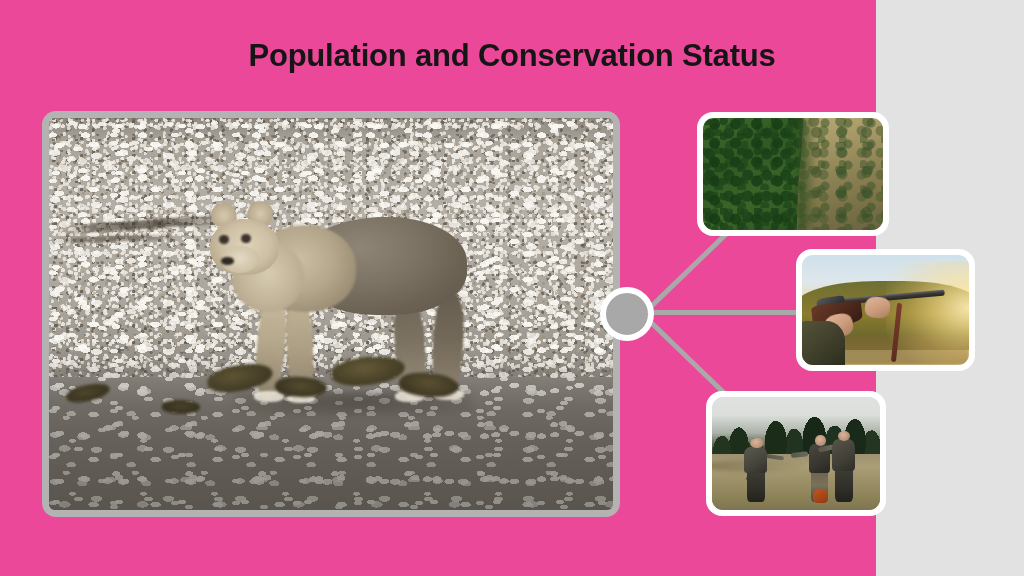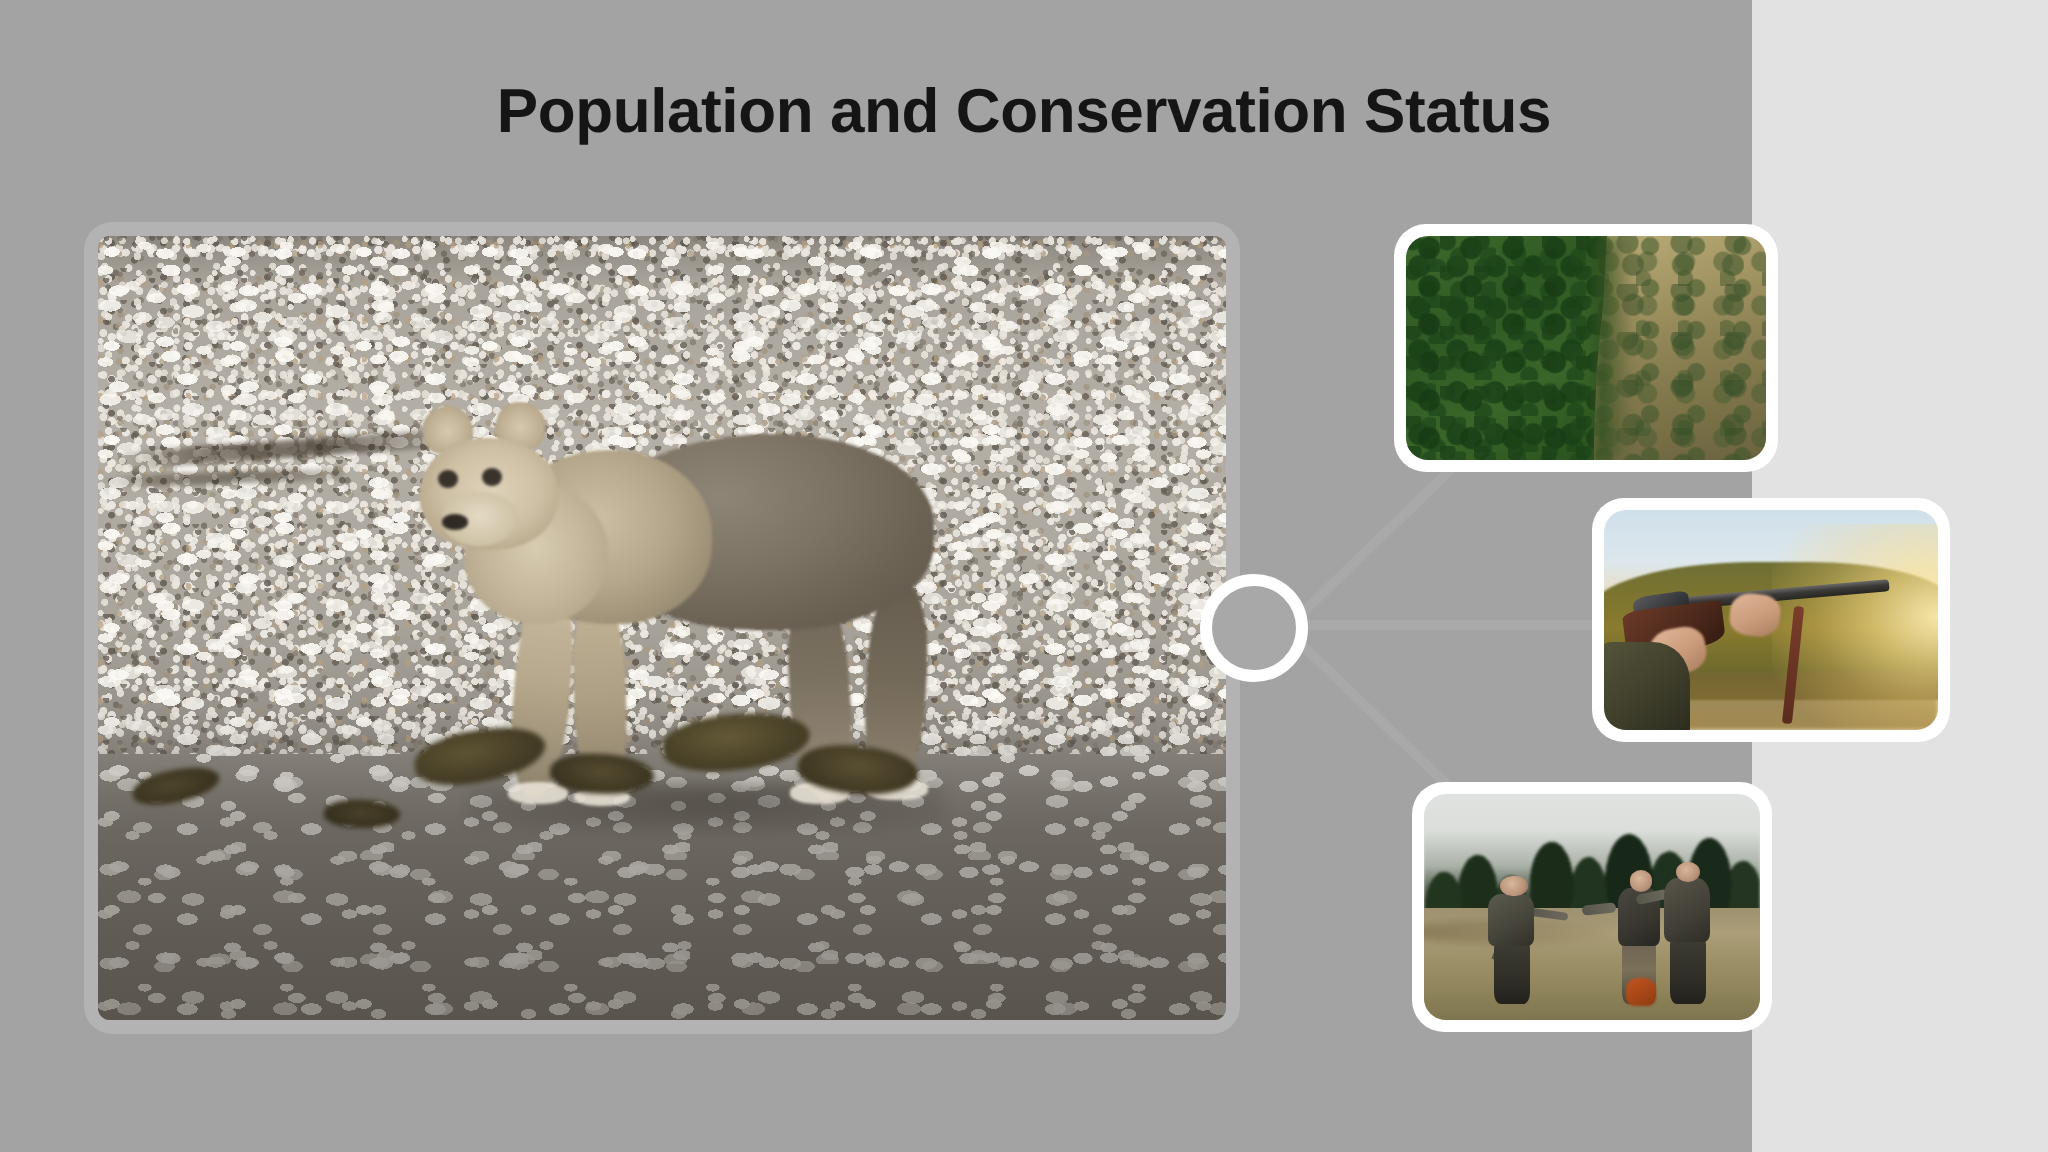--- a/index.html
+++ b/index.html
@@ -11,21 +11,21 @@
     width: 1024px;
     height: 576px;
     background: #e2e2e2;
     font-family: "Liberation Sans", sans-serif;
     overflow: hidden;
   }
   .slide {
     position: relative;
     width: 876px;
     height: 576px;
-    background: #a3a3a3;
+    background: #ec4899;
   }
 
   
   .slide-title {
     position: absolute;
     left: 0;
     top: 38px;
     width: 1024px;
     text-align: center;
     font-family: "Liberation Sans", sans-serif;

